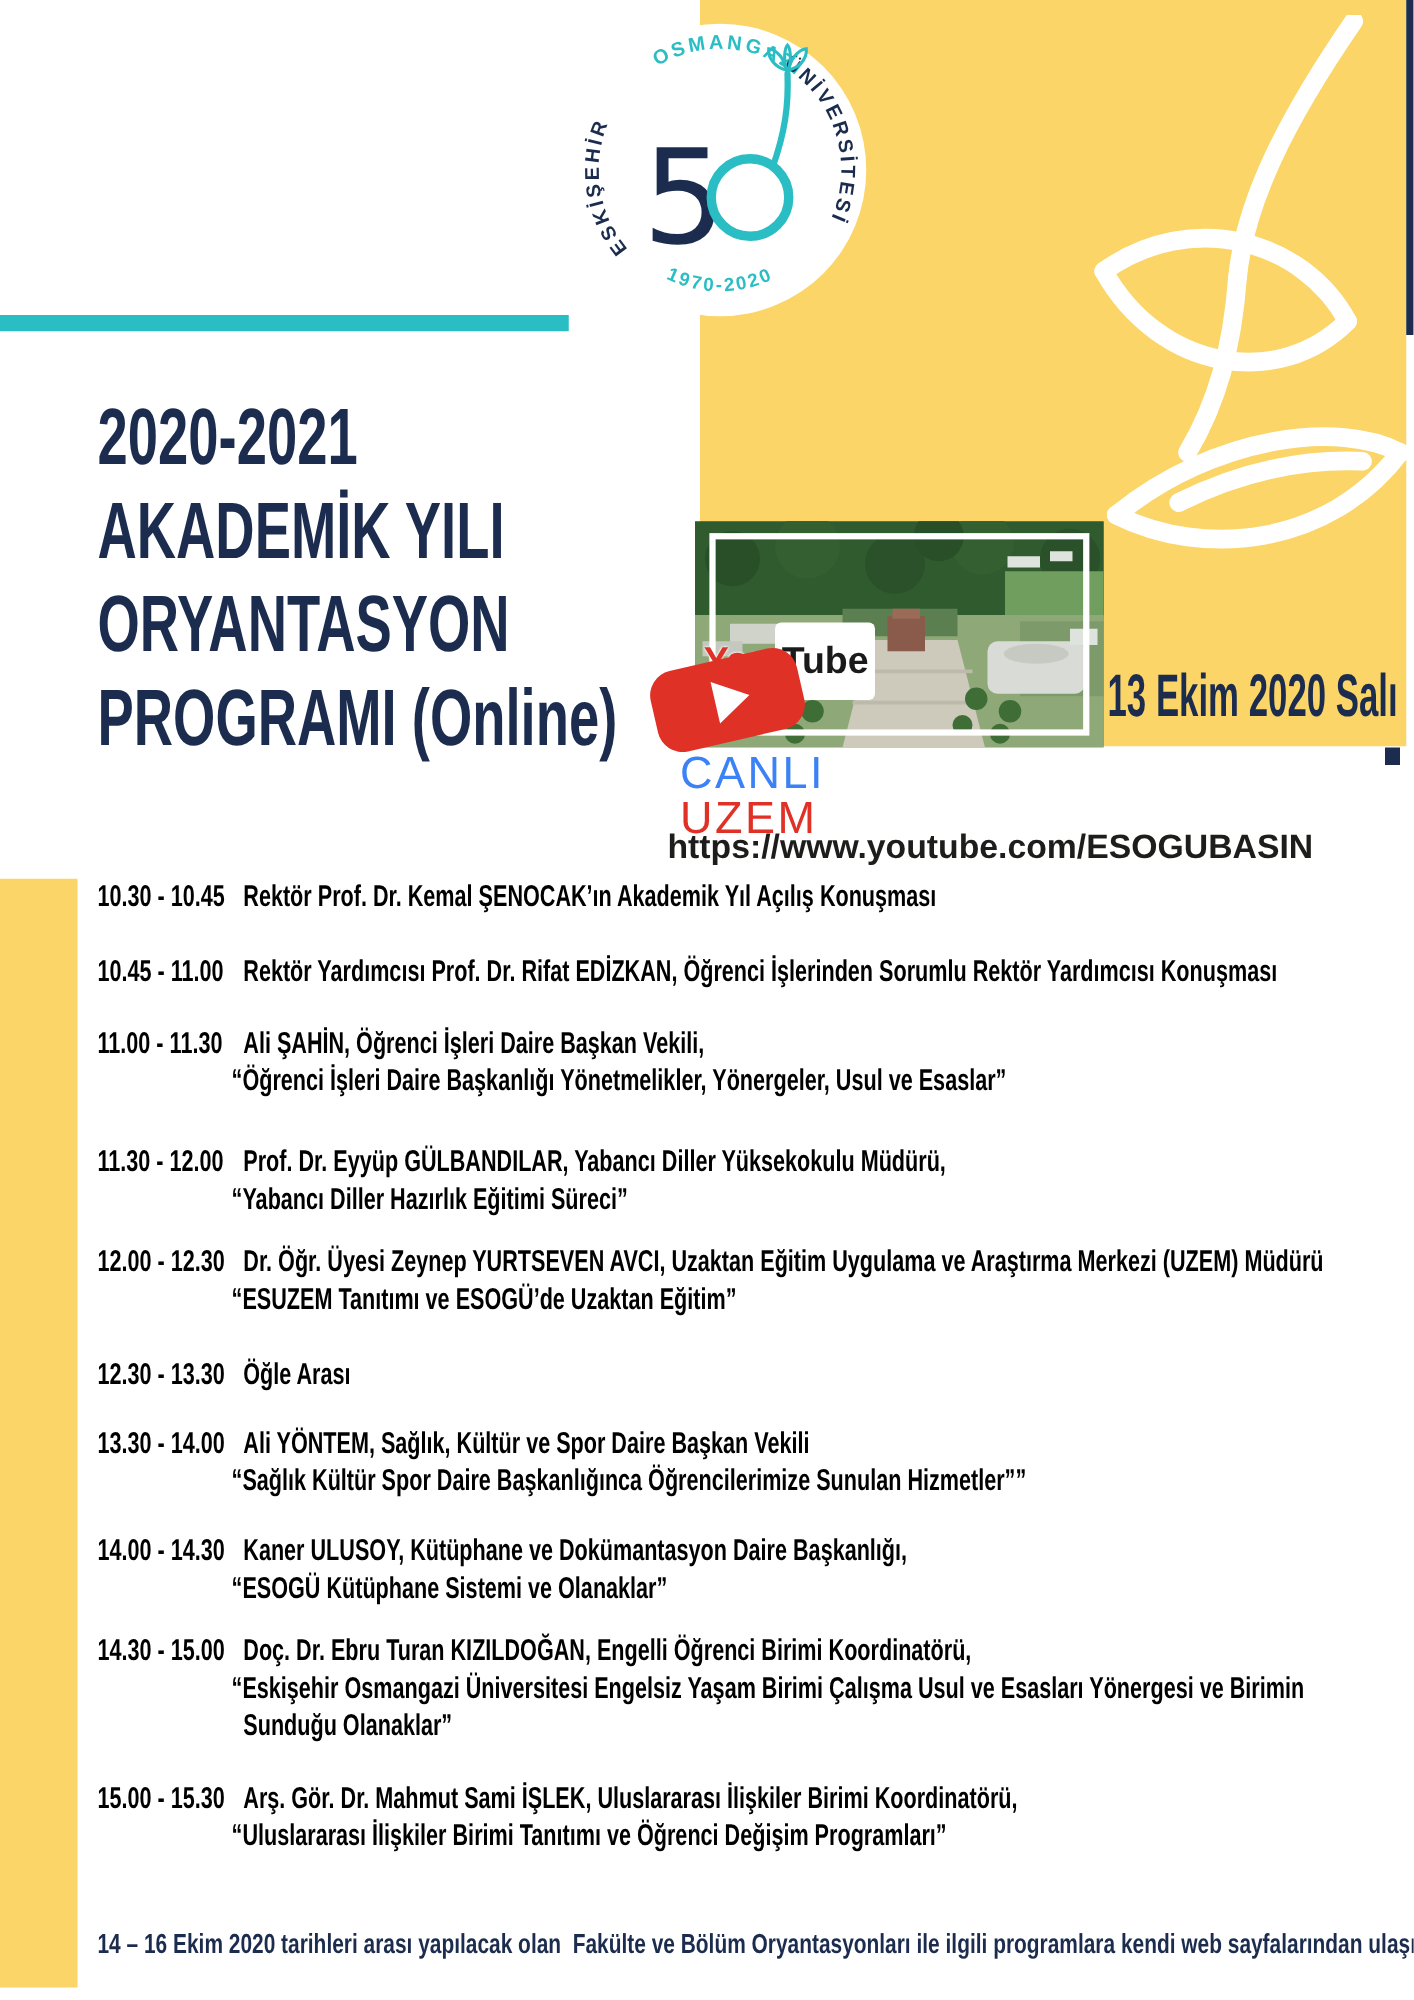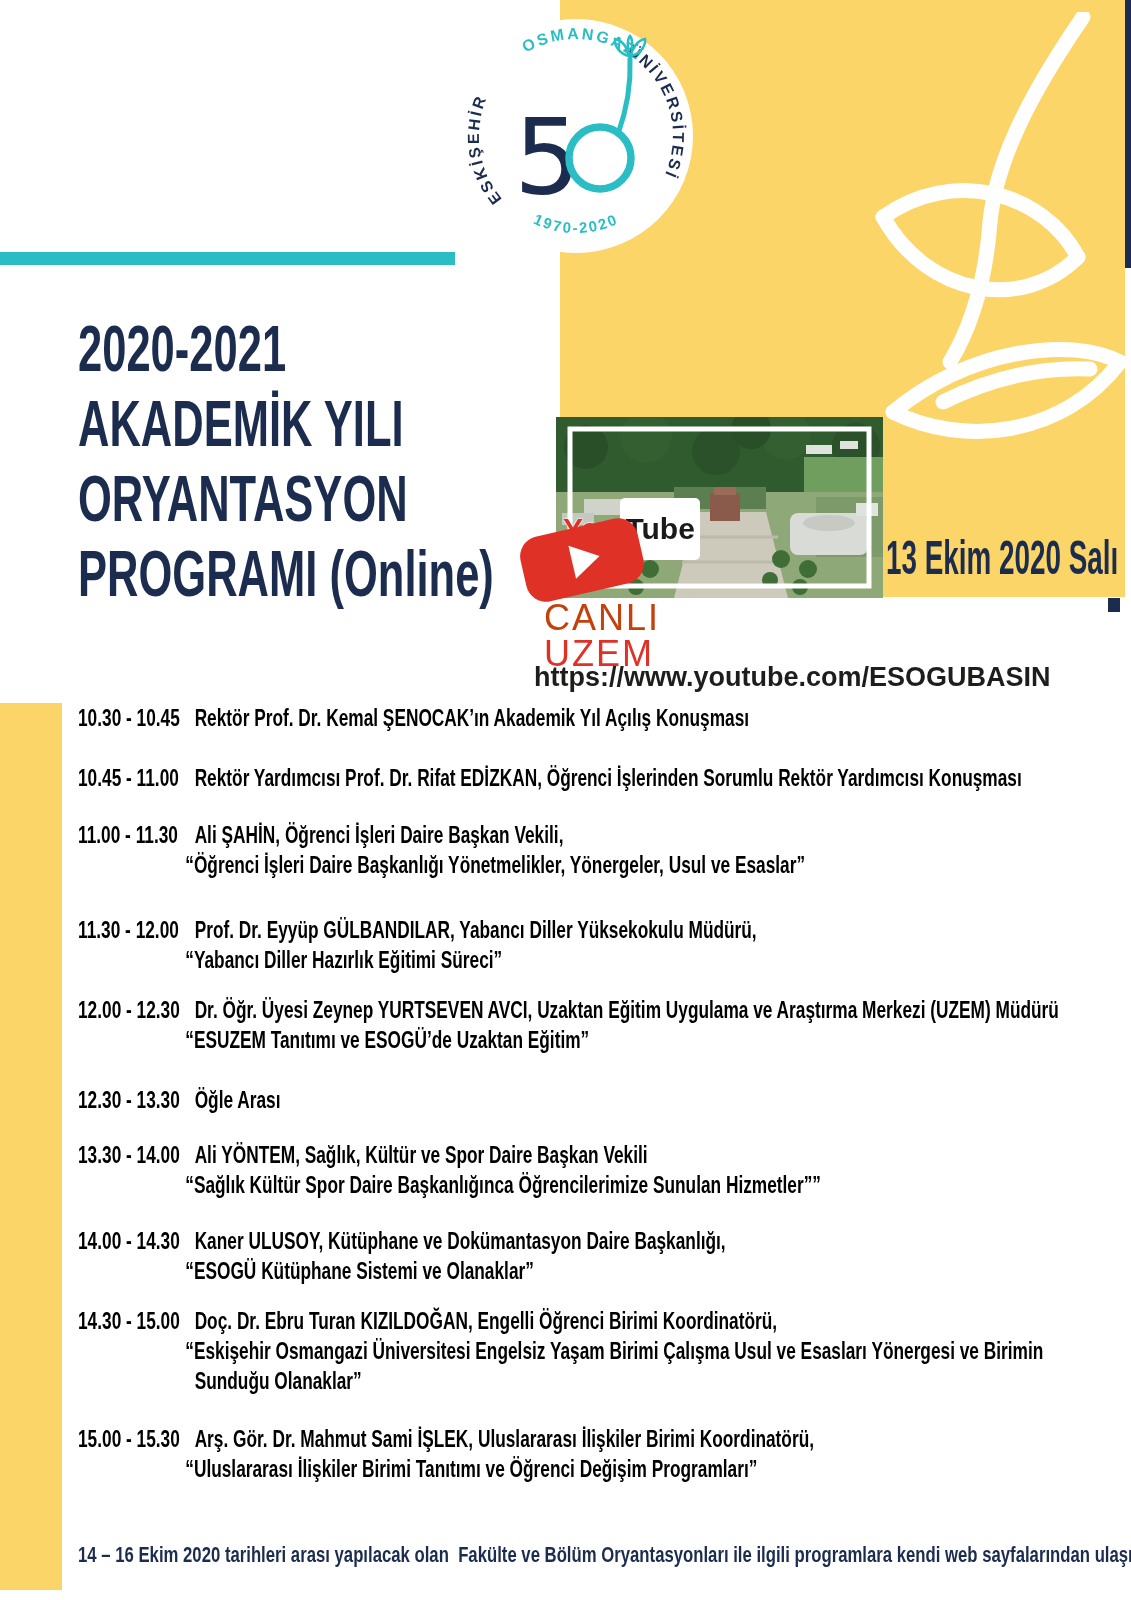--- a/index.html
+++ b/index.html
@@ -26,21 +26,21 @@
   .photo svg{display:block;}
   
   .yt-row{position:absolute;left:563px;top:498px;display:flex;align-items:center;
           font-weight:bold;font-size:30px;line-height:30px;}
   .yt-you{color:#E03127;text-shadow:0 0 2px #fff,0 0 2px #fff;}
   .yt-tube{background:#fff;color:#1a1a1a;border-radius:5px;padding:16px 5px;margin-left:3px;}
   .yt-play{position:absolute;left:522px;top:527px;width:120px;height:66px;background:#E03127;
            border-radius:20px;transform:rotate(-13deg);display:flex;align-items:center;justify-content:center;}
   .yt-tri{width:0;height:0;border-left:28px solid #fff;border-top:17px solid transparent;
           border-bottom:17px solid transparent;margin-left:8px;}
-  .live1{position:absolute;left:544px;top:597px;font-size:36px;letter-spacing:2px;color:#c2410c;}
+  .live1{position:absolute;left:544px;top:597px;font-size:36px;letter-spacing:2px;color:#3b82f6;}
   .live2{position:absolute;left:544px;top:633px;font-size:36px;letter-spacing:2px;color:#E03127;}
   .url{position:absolute;left:534px;top:662px;font-size:27px;color:#1d1d1b;font-weight:bold;}
   
   .item{position:absolute;left:78px;width:1400px;transform:scaleX(0.72);
         transform-origin:left top;color:#000;font-weight:bold;font-size:24px;line-height:30px;
         white-space:nowrap;}
   .time{display:inline-block;width:162px;}
   .sub{padding-left:149px;}
   .sub3{padding-left:162px;}
   

